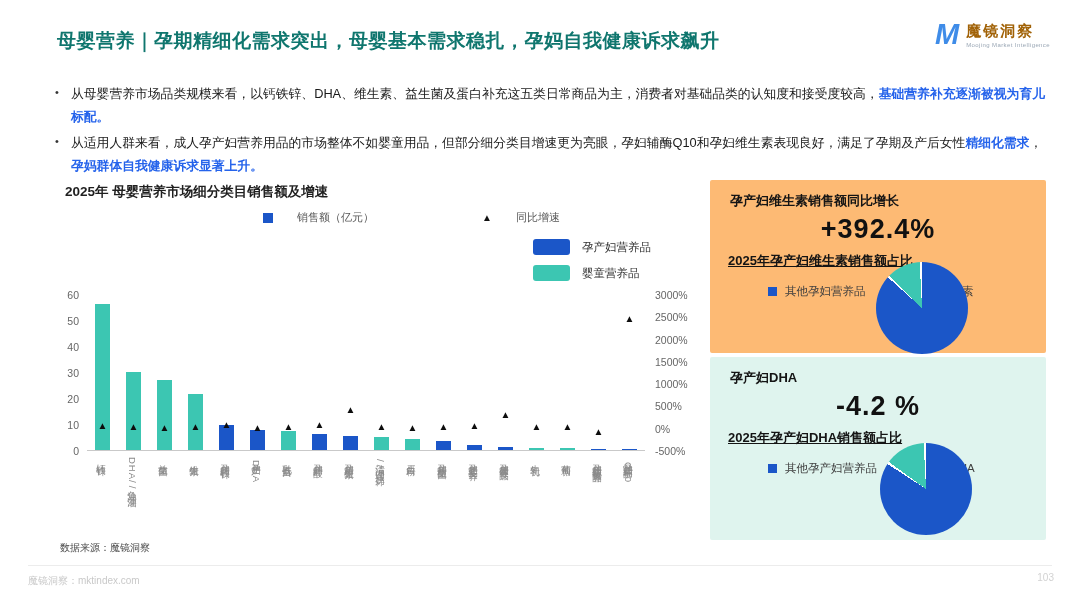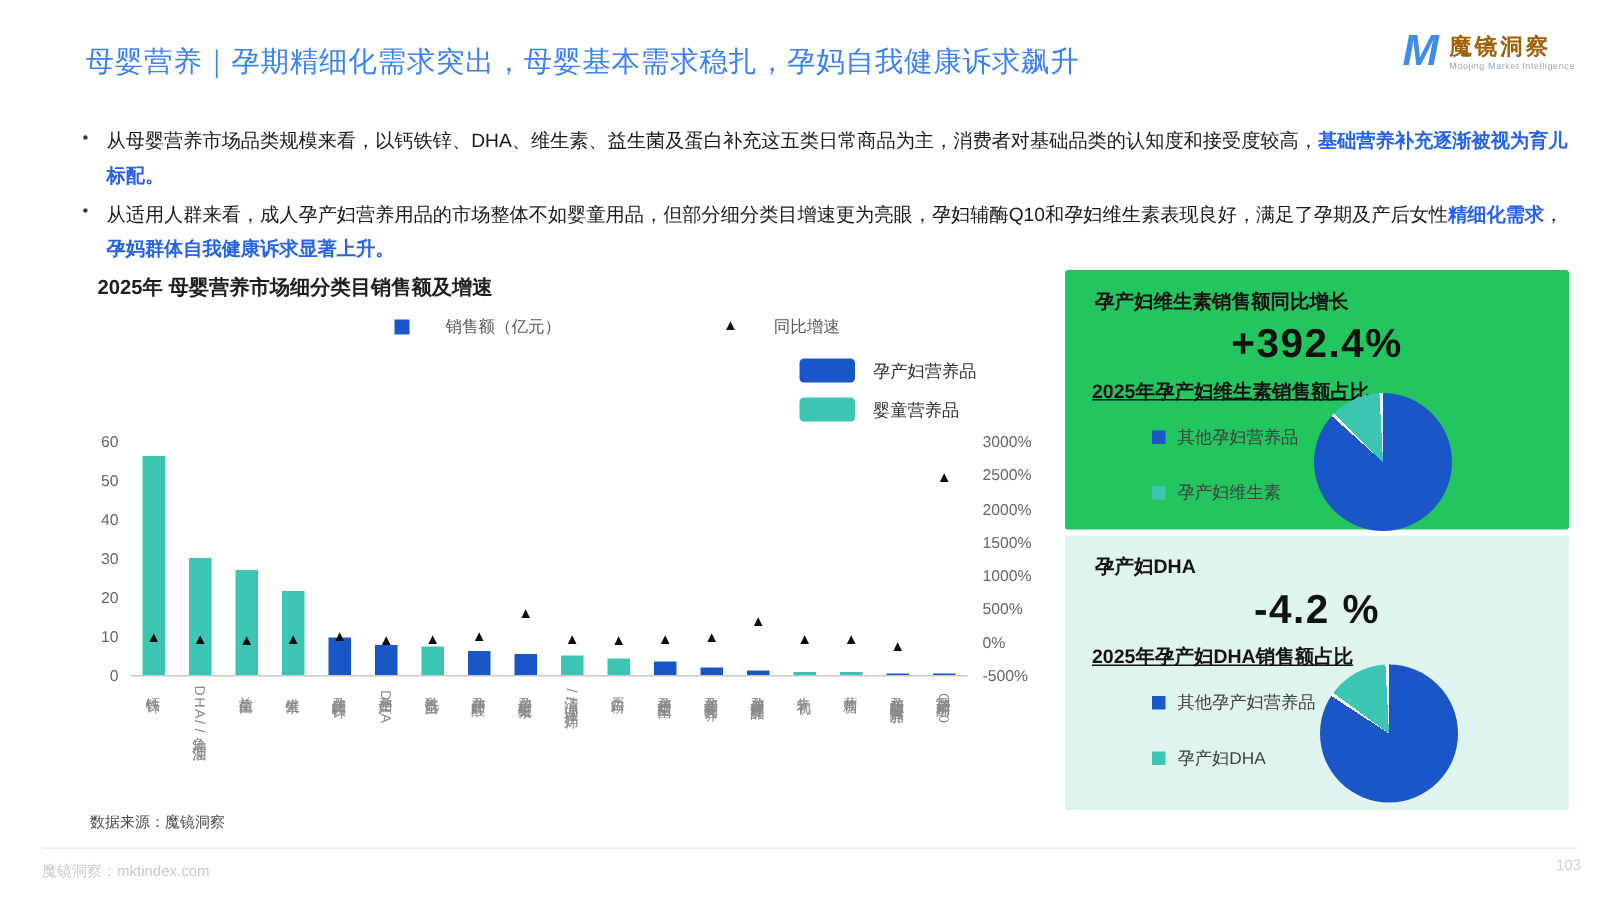--- a/index.html
+++ b/index.html
@@ -1,19 +1,19 @@
 <!DOCTYPE html>
 <html><head>
 <meta charset="utf-8">
 <style>
   * { margin:0; padding:0; box-sizing:border-box; }
   body { font-family:"Liberation Sans","DejaVu Sans",sans-serif; background:#ffffff; }
   .page { position:relative; width:1080px; height:608px; background:#fff; overflow:hidden; }
 
-  .page-title { position:absolute; left:57px; top:28px; font-size:19px; font-weight:400; color:#3b82f6; letter-spacing:.5px; }
+  .page-title { position:absolute; left:57px; top:28px; font-size:19px; font-weight:700; color:#0f766e; letter-spacing:.5px; }
 
   .logo { position:absolute; right:30px; top:20px; display:flex; align-items:center; gap:7px; }
   .logo-mark { font-size:29px; font-weight:900; font-style:italic; color:#3F8CE8; line-height:1; }
   .logo-text { display:flex; flex-direction:column; }
   .logo-brand { font-size:15px; font-weight:800; color:#a16207; letter-spacing:2px; }
   .logo-tagline { font-size:6px; color:#9aa7b5; letter-spacing:.4px; margin-top:1px; }
 
   .bullets { position:absolute; left:55px; top:82px; width:992px; }
   .bullet { display:flex; margin-bottom:3px; }
   .bullet-dot { width:16px; font-size:11px; color:#333; padding-top:4px; flex:0 0 16px; }
@@ -34,26 +34,26 @@
   .bar { position:absolute; bottom:0; width:15px; }
   .tri { position:absolute; font-size:10px; color:#0d0d0d; transform:translateX(-50%); line-height:1; }
   .ytick { position:absolute; font-size:10.5px; color:#666; }
   .ytick.left { right:100%; padding-right:8px; transform:translateY(-50%); }
   .ytick.right { left:100%; padding-left:10px; transform:translateY(-50%); }
   .xlab { position:absolute; writing-mode:vertical-rl; text-orientation:mixed; font-size:9.5px; color:#8a8a8a; line-height:1.1; letter-spacing:1px; height:118px; }
 
   .source { position:absolute; left:60px; top:541px; font-size:10px; color:#4a4a4a; }
 
   .card { position:absolute; left:710px; width:336px; border-radius:2px; }
-  .card1 { top:180px; height:173px; background:#22c55e; }
+  .card1 { top:180px; height:173px; background:#fdba74; }
   .card2 { top:357px; height:183px; background:#DFF4EE; }
   .card-title { position:absolute; left:20px; top:12px; font-size:13px; font-weight:800; color:#141414; }
   .card-big { position:absolute; left:0; top:34px; width:100%; text-align:center; font-size:27px; font-weight:800; color:#111; letter-spacing:1px; }
   .card-sub { position:absolute; left:18px; top:72px; font-size:13px; font-weight:800; color:#141414;text-decoration:underline; }
-  .card-legend { position:absolute; left:58px; top:104px; display:flex; flex-direction:column; gap:22px; }
+  .card-legend { position:absolute; left:58px; top:104px; display:flex; flex-direction:row; gap:22px; }
   .cl-item { display:flex; align-items:center; gap:8px; font-size:11.5px; color:#3f3f3f; }
   .cl-sq { width:9px; height:9px; display:inline-block; }
   .pie { position:absolute; width:92px; height:92px; border-radius:50%; }
   .card1 .pie { left:166px; top:82px; }
   .card2 .pie { left:170px; top:86px; }
 
   .footer-line { position:absolute; left:28px; right:28px; top:565px; border-top:1px solid #ececec; }
   .footer-brand { position:absolute; left:28px; top:574px; font-size:10px; color:#c9c9c9; }
   .page-num { position:absolute; right:26px; top:572px; font-size:10px; color:#d2d2d2; }
 </style>

